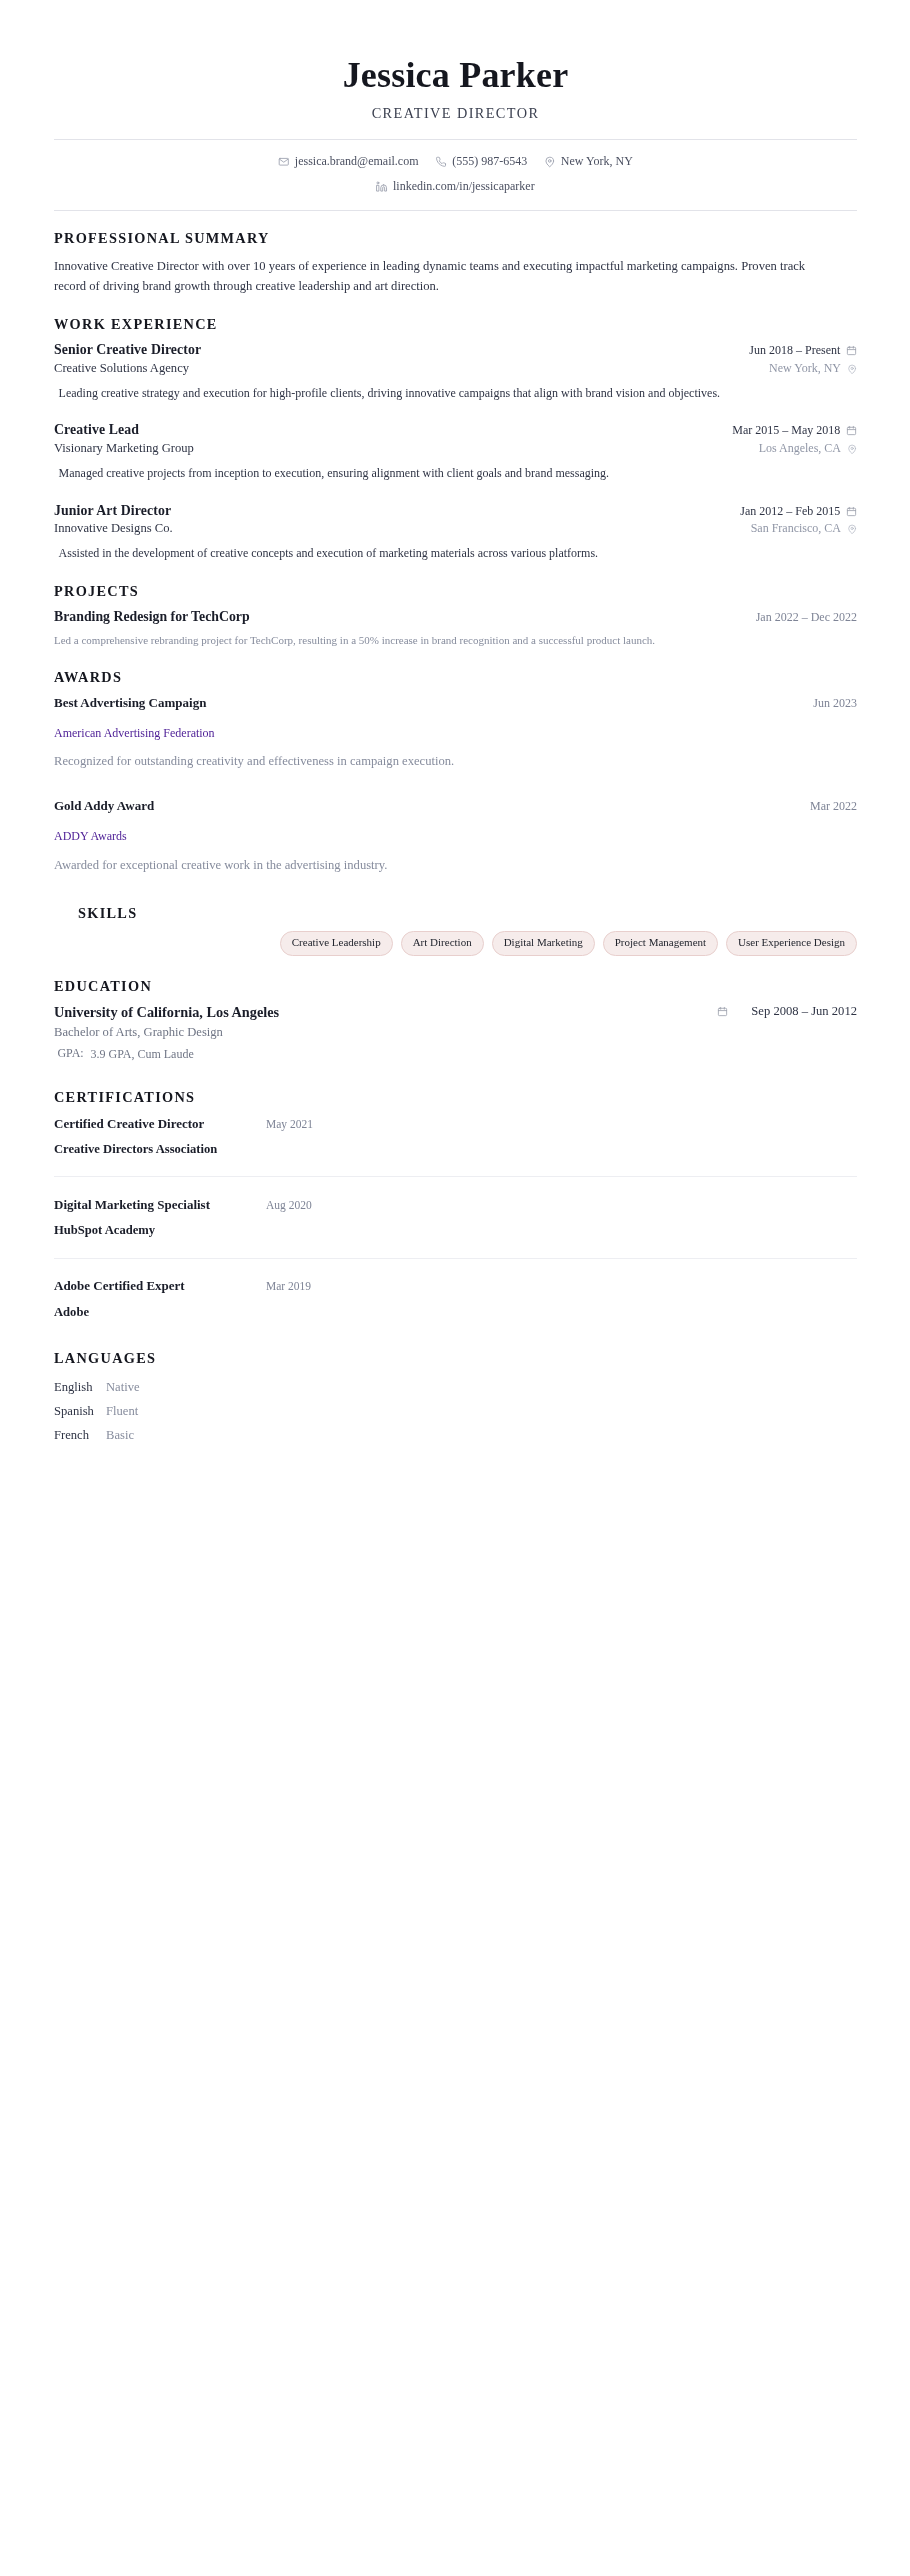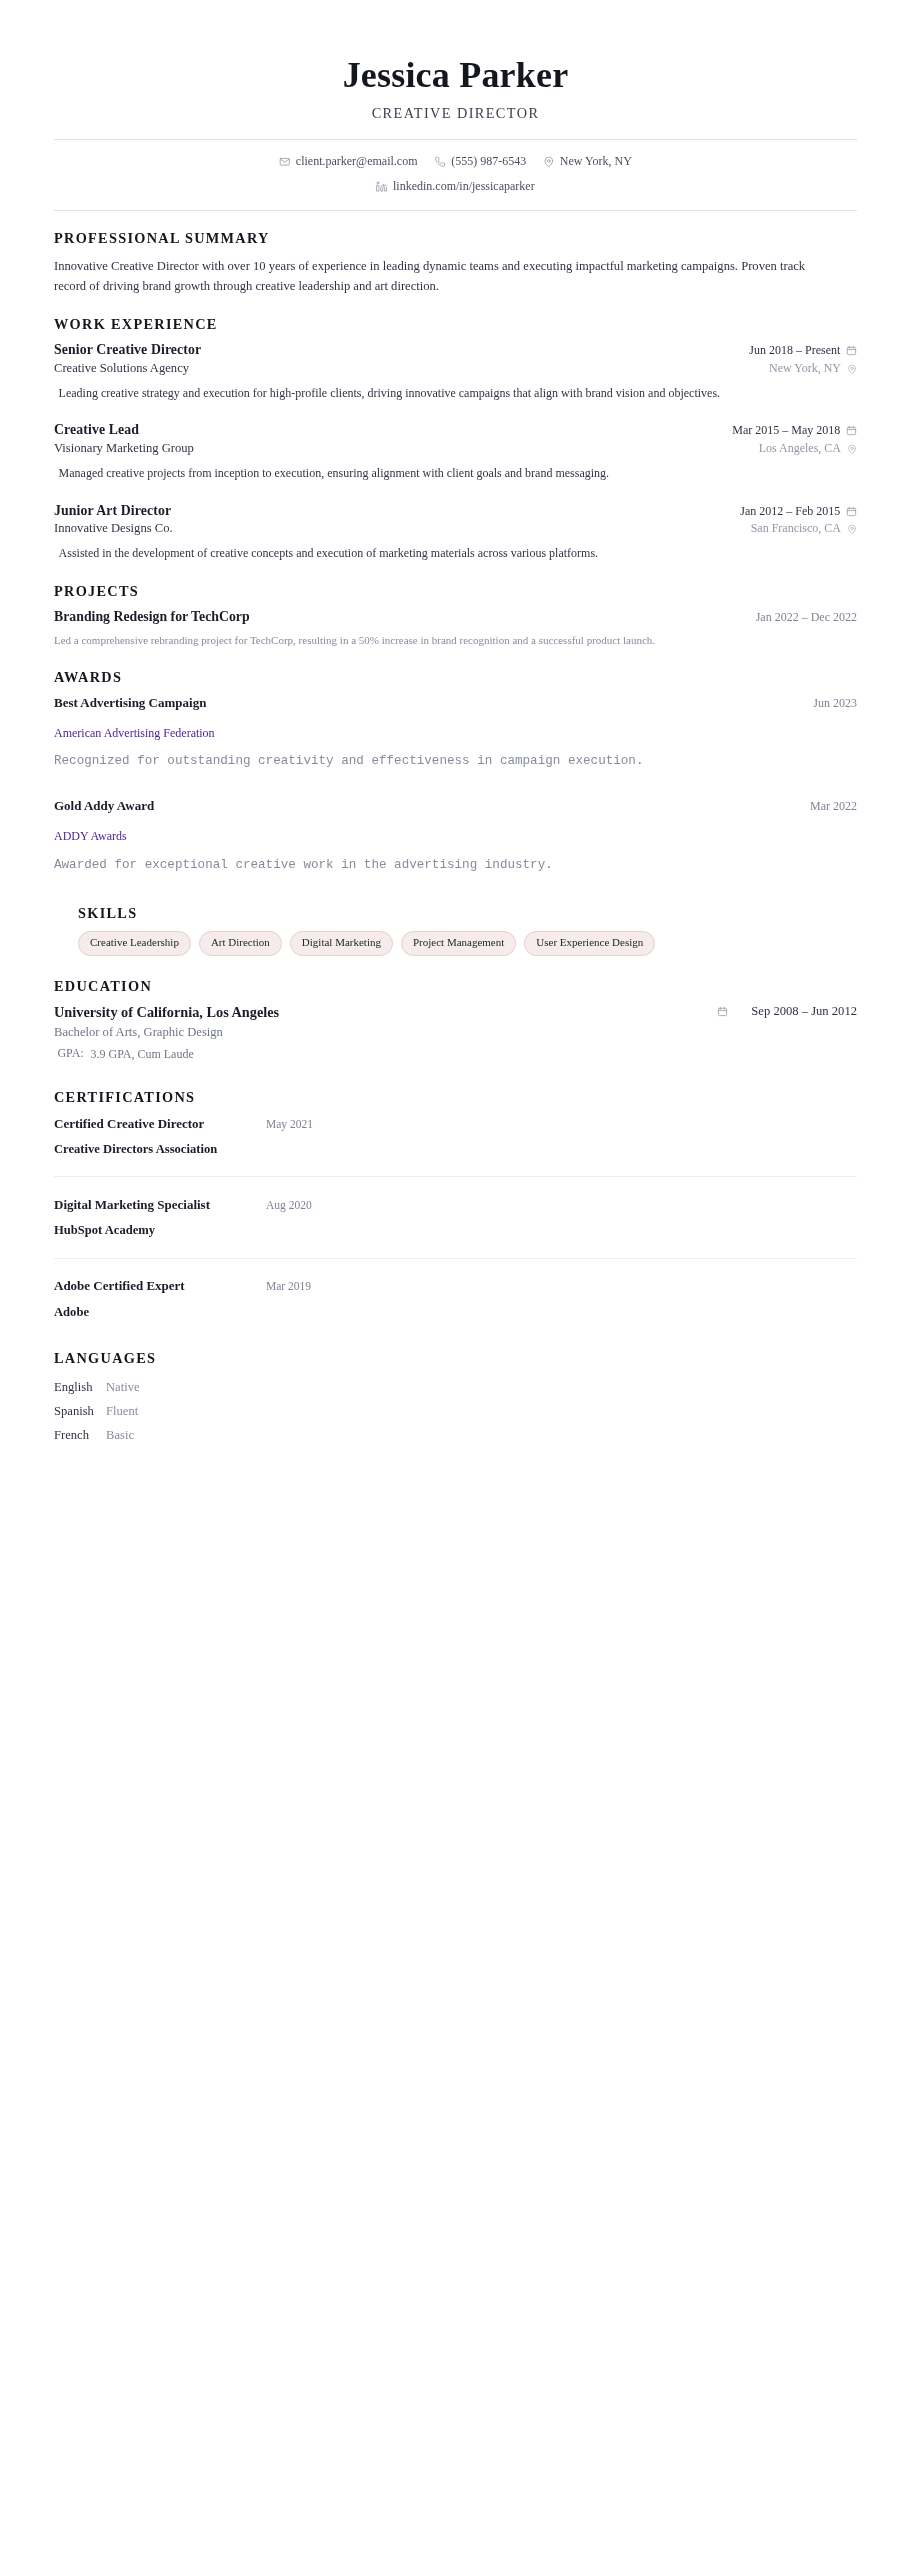--- a/index.html
+++ b/index.html
@@ -187,29 +187,29 @@
   .award-org {
     font-size: 12px;
     color: #4c1d95;
     margin-top: 15px;
   }
   .award-desc {
     margin-top: 11.5px;
     font-size: 12.6px;
     line-height: 1.55;
     color: #868c9d;
-    font-family: Liberation Mono, monospace;
   }
 
   
   .skills-wrap {
     display: flex;
     flex-wrap: wrap;
     gap: 8px;
     margin-top: 3.4px;
+    justify-content: flex-end;
   }
   .pill {
     border: 0.6px solid #e8cfcd;
     background: #f6eceb;
     border-radius: 573px;
     padding: 4px 11px 5.2px 11px;
     font-size: 11px;
     color: #23262f;
     line-height: 1.2;
   }
@@ -312,21 +312,21 @@
     <div class="contact-rows">
       <div class="contact-line">
 
         <span class="contact-item">
           <span class="ic">
             <svg width="11.5" height="11.5" viewBox="0 0 24 24" fill="none" stroke="currentColor" stroke-width="1.8" stroke-linecap="round" stroke-linejoin="round">
               <rect x="2.5" y="5" width="19" height="14" rx="1.6"></rect>
               <path d="M3 6.5l9 6.5 9-6.5"></path>
             </svg>
           </span>
-          <span>client.parker@email.com</span>
+          <span>jessica.brand@email.com</span>
         </span>
 
         <span class="contact-item">
           <span class="ic">
             <svg width="11.5" height="11.5" viewBox="0 0 24 24" fill="none" stroke="currentColor" stroke-width="1.8" stroke-linecap="round" stroke-linejoin="round">
               <path d="M22 16.9v2.8a1.9 1.9 0 0 1-2.1 1.9 19 19 0 0 1-8.2-2.9 18.6 18.6 0 0 1-5.7-5.7A19 19 0 0 1 3.1 4.8 1.9 1.9 0 0 1 5 2.7h2.8a1.9 1.9 0 0 1 1.9 1.6c.12.9.35 1.8.67 2.65a1.9 1.9 0 0 1-.43 2L8.8 10.1a15 15 0 0 0 5.7 5.7l1.15-1.15a1.9 1.9 0 0 1 2-.43c.85.32 1.75.55 2.65.67A1.9 1.9 0 0 1 22 16.9z"></path>
             </svg>
           </span>
           <span>(555) 987-6543</span>
         </span>

